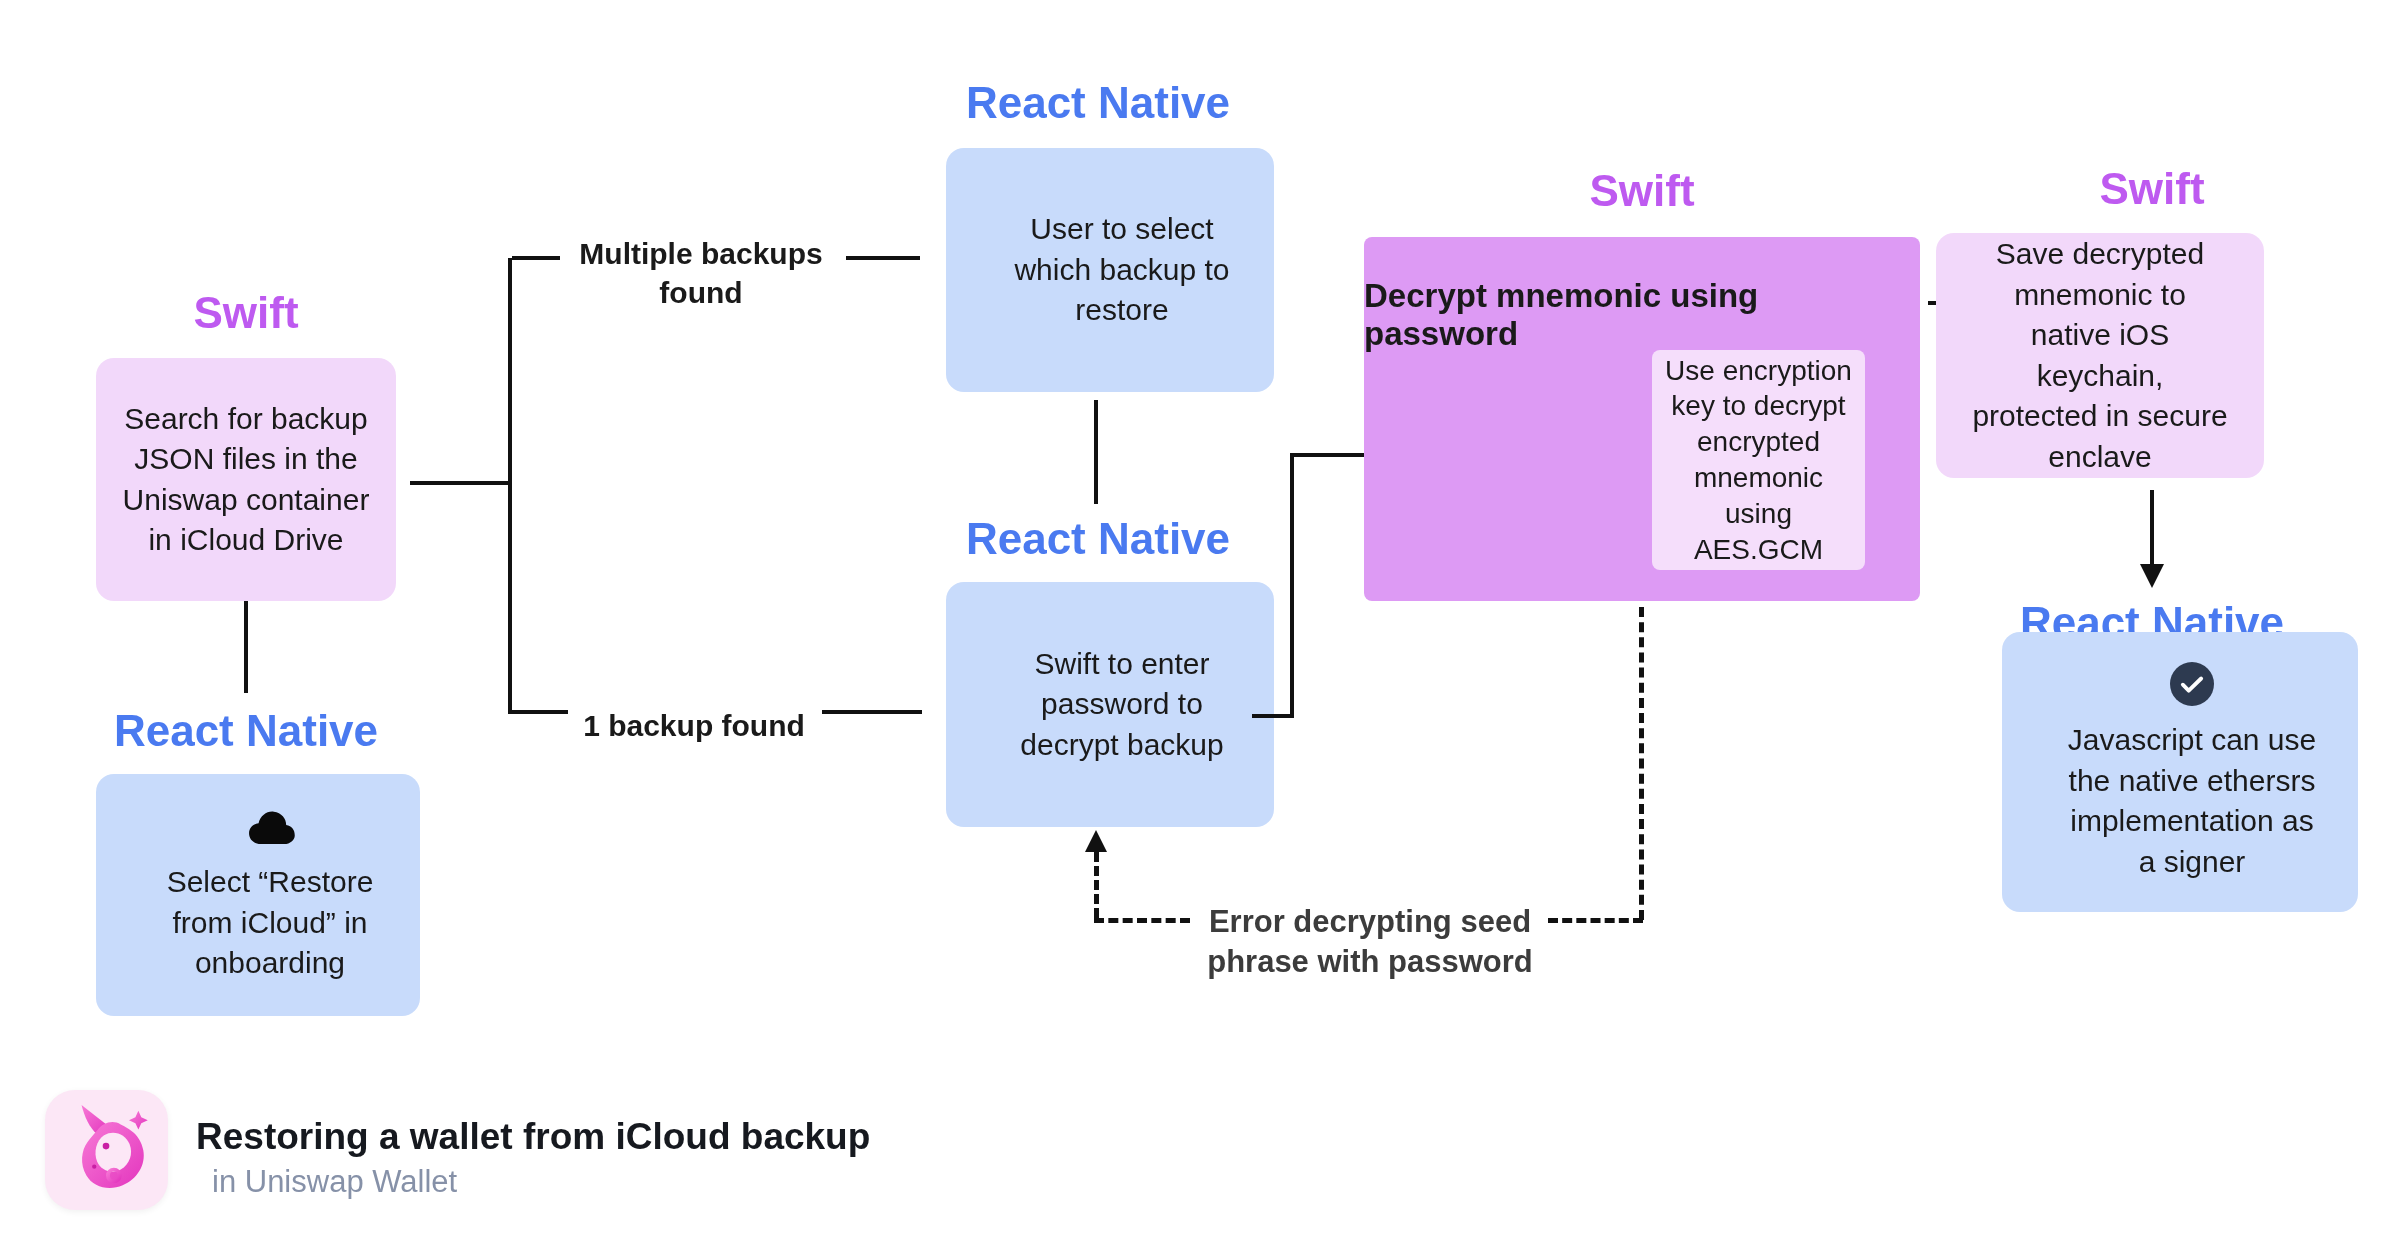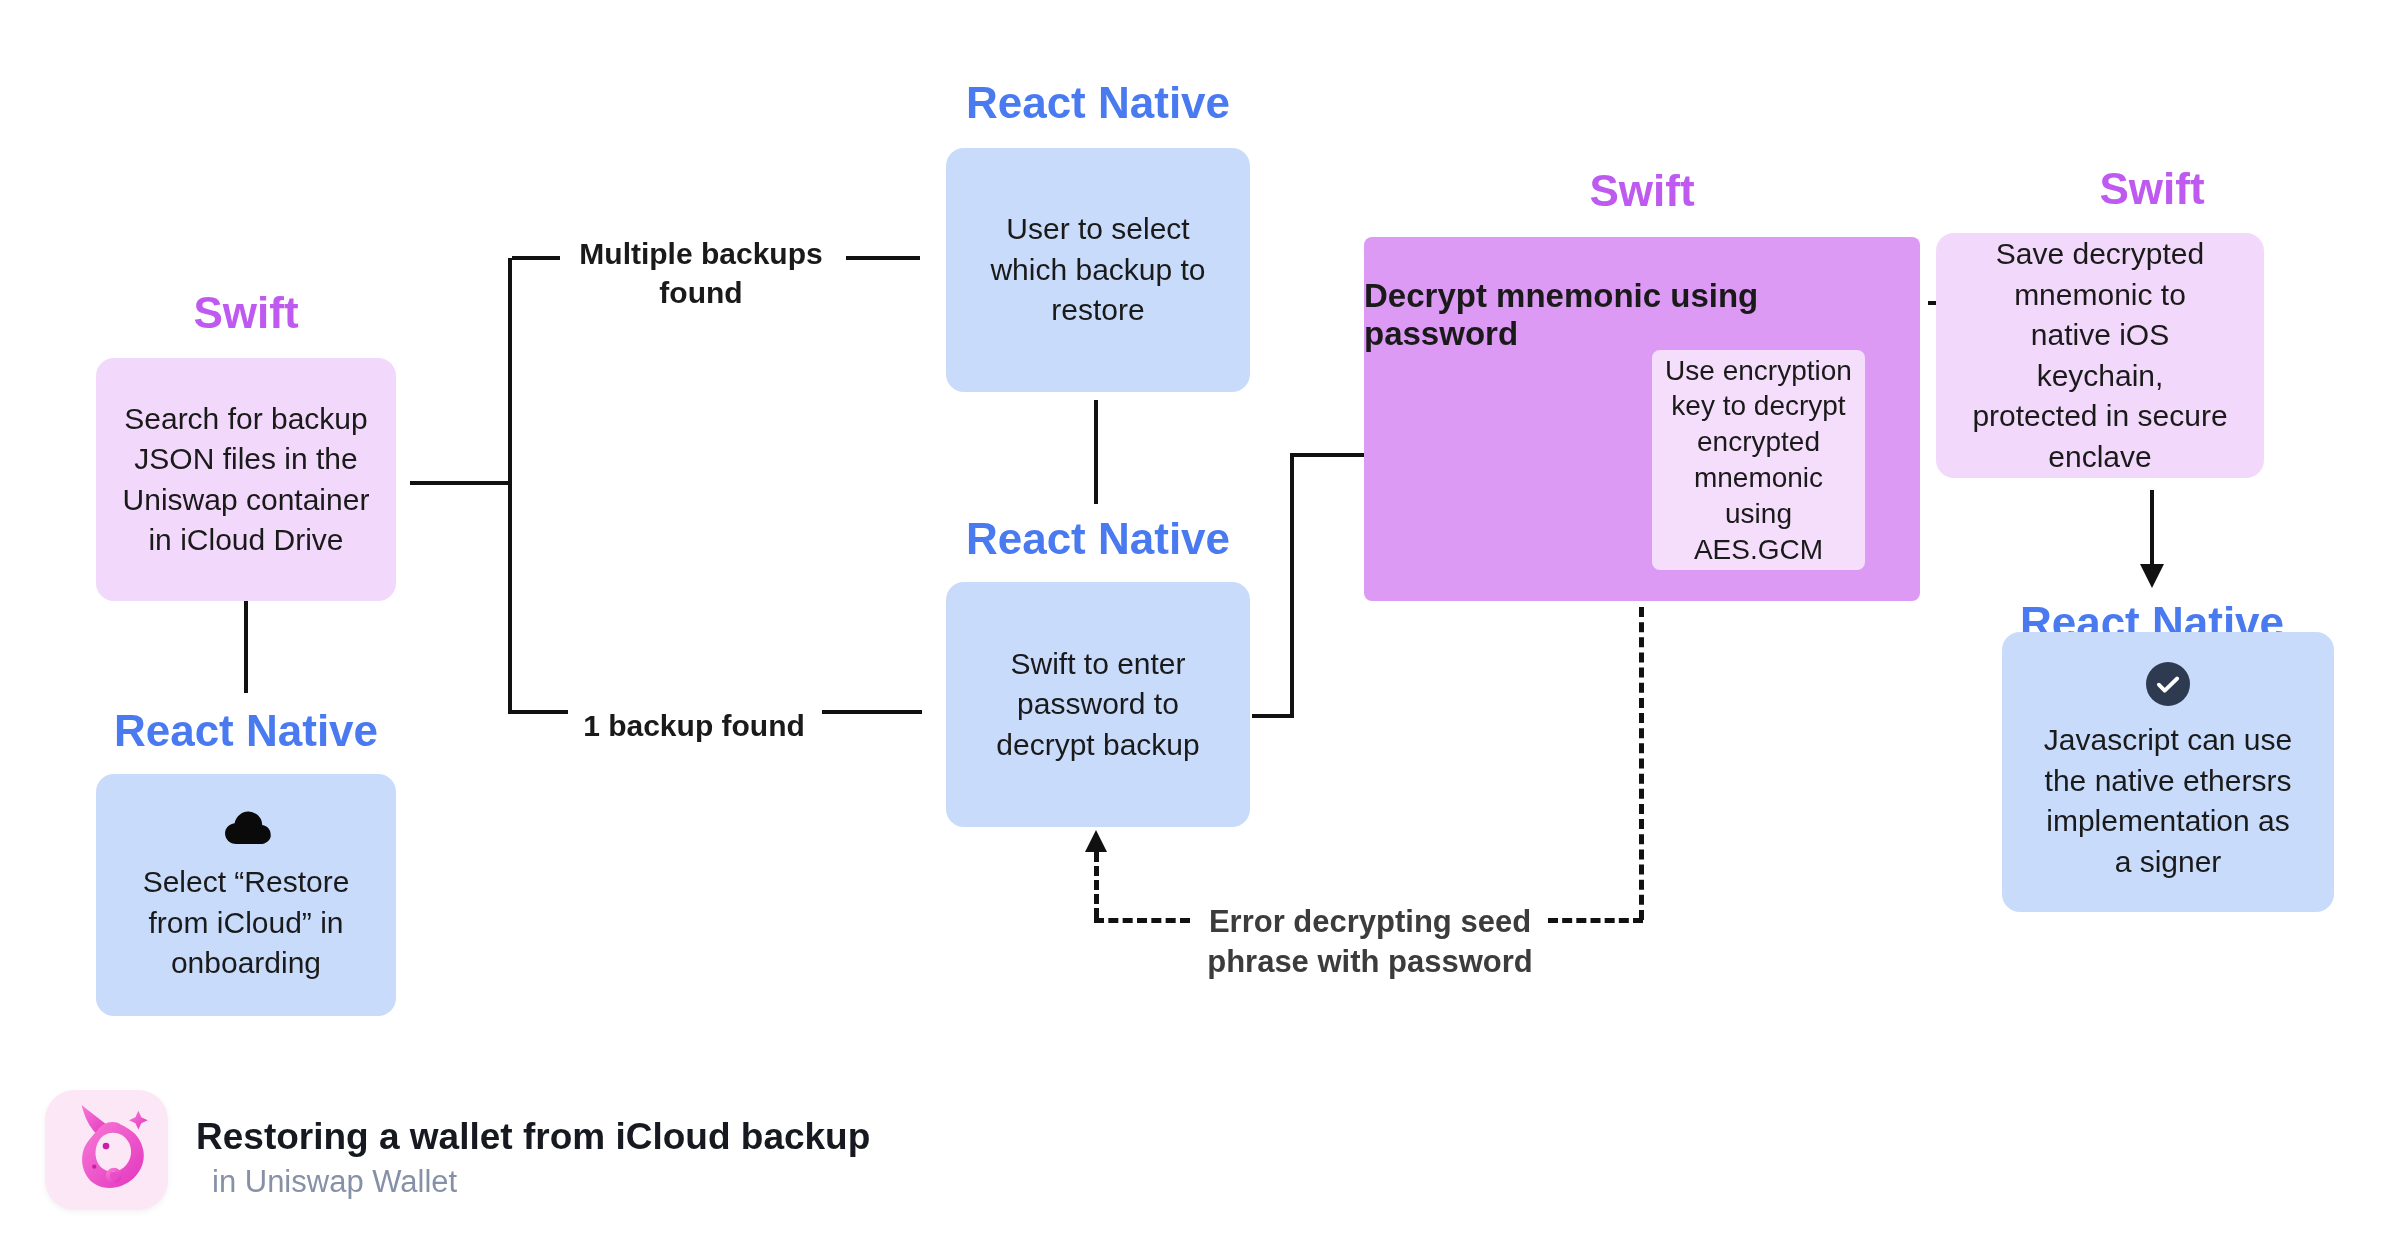--- a/index.html
+++ b/index.html
@@ -10,21 +10,21 @@
   .lang{
     position:absolute;text-align:center;font-size:44px;font-weight:700;letter-spacing:0;
   }
   .lang.swift{color:var(--swift);}
   .lang.rn{color:var(--react-native);}
   .node{
     position:absolute;border-radius:18px;display:flex;flex-direction:column;
     align-items:center;justify-content:center;text-align:center;
   }
   .node.pink{background:var(--pink-box);}
-  .node.blue{background:var(--blue-box);}
+  .node.blue{background:var(--blue-box);padding-left:24px;}
   .node-text{
     white-space:pre-line;font-size:30px;line-height:1.35;color:var(--text);
   }
   .edge-label{
     position:absolute;text-align:center;font-weight:700;font-size:30px;line-height:1.3;
     white-space:pre-line;color:var(--text);margin-top:12px;
   }
   .edge-label.gray{color:var(--error-text);font-size:31px;}
   .line{position:absolute;background:var(--line);}
   .line.h{height:4px;}

